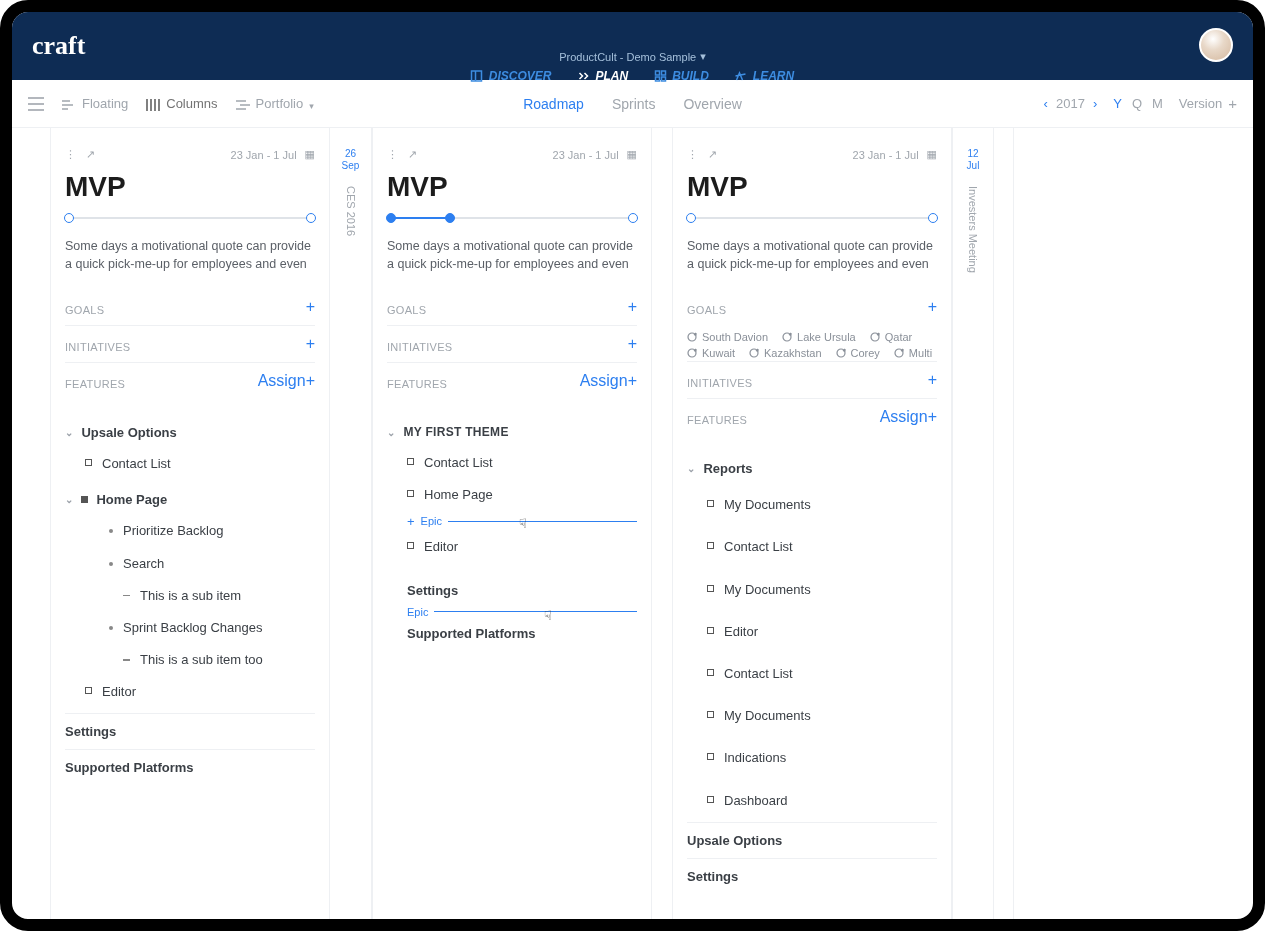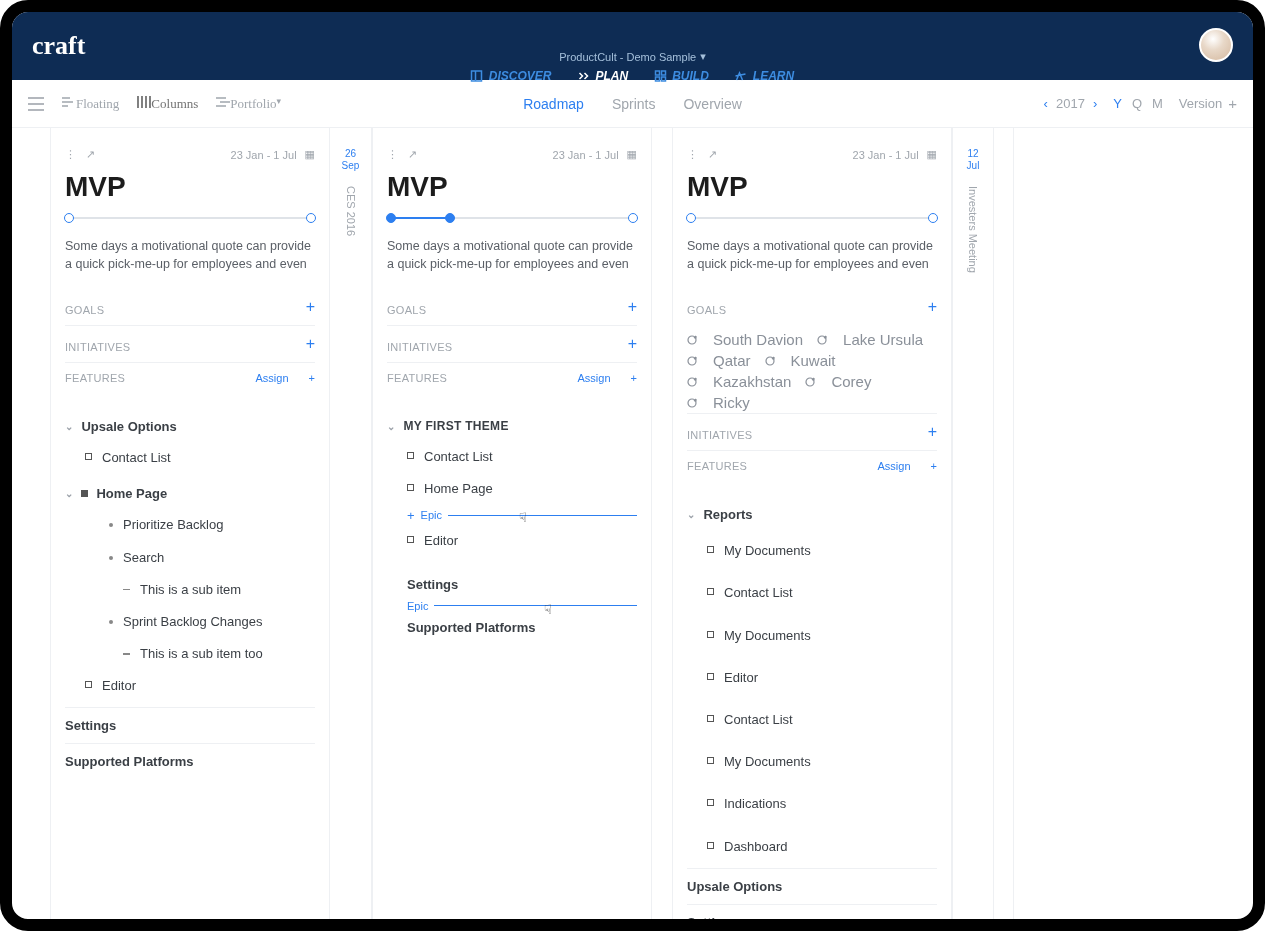--- a/index.html
+++ b/index.html
@@ -12,21 +12,21 @@
   .workspace { color:#a5c0db; font-size:11px; padding:6px 0; display:flex; align-items:center; justify-content:center; gap:4px; }
   .topnav { display:flex; gap:26px; justify-content:center; align-items:center; font-size:12px; font-weight:600; }
   .topnav-item { display:flex; align-items:center; gap:6px; color:#3d8ce0; cursor:pointer;font-style:italic; }
   .topnav-item.active { color:#fff; }
   .topnav-item svg { width:12px; height:12px; }
   .avatar { position:absolute; right:20px; top:16px; width:34px; height:34px; border-radius:50%; background:radial-gradient(circle at 40% 30%, #fff 0%, #e8d8c8 40%, #d4b89e 100%); border:2px solid #fff; }
   
   .toolbar { height:48px; display:flex; align-items:center; padding:0 16px; border-bottom:1px solid #eef0f3; position:relative; }
   .tool-left { display:flex; align-items:center; gap:18px; color:#a0a6ad; }
   .hamburger { cursor:pointer; }
-  .tool-item { display:flex; align-items:flex-start; cursor:pointer; font-size:13px;font-family:Liberation Serif, serif; }
+  .tool-item { display:flex; align-items:flex-end; gap:6px; cursor:pointer; font-size:13px; }
   .tool-item.active { color:#737373; }
   .tool-center { position:absolute; left:50%; transform:translateX(-50%); display:flex; gap:28px; font-size:14px; }
   .tab { color:#a0a6ad; cursor:pointer; }
   .tab.active { color:#2d7ff0; }
   .tool-right { margin-left:auto; display:flex; align-items:center; gap:16px; color:#a0a6ad; }
   .year-nav { display:flex; align-items:center; gap:8px; }
   .zoom { display:flex; gap:10px; }
   .zoom .y { color:#2d7ff0; }
   .version { display:flex; align-items:center; gap:6px; cursor:pointer; }
   
@@ -42,23 +42,23 @@
   .col-title { font-size:28px; font-weight:700; color:#1c1c1c; margin-bottom:10px; }
   .slider { height:10px; position:relative; margin-bottom:14px; }
   .slider-track { position:absolute; top:4px; left:0; right:0; height:1.5px; background:#dfe3e8; }
   .slider-fill { position:absolute; top:4px; left:0; height:1.5px; background:#2d7ff0; }
   .slider-knob { position:absolute; top:0; width:10px; height:10px; border-radius:50%; background:#fff; border:1.5px solid #2d7ff0; }
   .slider-knob.filled { background:#2d7ff0; }
   .desc { font-size:12.5px; color:#5a5f66; line-height:1.45; margin-bottom:16px; }
   .section-row { display:flex; justify-content:space-between; align-items:flex-end; padding:9px 0; border-bottom:1px solid #eef0f3; }
   .section-label { font-size:11px; color:#a0a6ad; letter-spacing:0.3px; }
   .plus { color:#2d7ff0; font-size:16px; font-weight:400; cursor:pointer; }
-  .assign { color:#2d7ff0; font-size:11px; display:flex; align-items:center; gap:20px; cursor:pointer; }
+  .assign { color:#2d7ff0; font-size:16px; display:flex; align-items:center; gap:0; cursor:pointer; }
   .goal-chips { display:flex; flex-wrap:wrap; gap:4px 14px; padding:6px 0 2px 0; }
-  .chip { display:flex; align-items:center; gap:16px; font-size:15px; color:#8a9099; cursor:pointer; }
+  .chip { display:flex; align-items:center; gap:5px; font-size:11px; color:#8a9099; cursor:pointer; }
   .chip svg { width:10px; height:10px; stroke:#8a9099; }
   
   .tree { padding-top:18px; font-size:13px; color:#3a3f45; }
   .tree-group { margin-bottom:4px; }
   .tree-head { display:flex; align-items:center; gap:8px; font-weight:700; padding:8px 0; cursor:pointer; border-top:1px solid #eef0f3; }
   .tree-head:first-child, .first .tree-head { border-top:none; }
   .caret { color:#9aa0a8; font-size:10px; }
   .tree-item { display:flex; align-items:flex-start; gap:10px; padding:7px 0 7px 20px; cursor:pointer; line-height:1.4; }
   .tree-item.nested { padding-left:44px; }
   .tree-item.deep { padding-left:58px; }
@@ -396,21 +396,21 @@
               <circle cx="5" cy="5" r="4"></circle>
               <path d="M7 3l2-2M9 1v2h-2"></path>
             </svg>
             <span>Corey</span>
           </div>
         <div class="chip">
             <svg viewBox="0 0 10 10" fill="none" stroke-width="1.2">
               <circle cx="5" cy="5" r="4"></circle>
               <path d="M7 3l2-2M9 1v2h-2"></path>
             </svg>
-            <span>Ricky</span>
+            <span>Multi</span>
           </div>
       </div>
       <div class="section-row" style="border-top:1px solid #eef0f3">
         <span class="section-label">INITIATIVES</span>
         <span class="plus">+</span>
       </div>
       <div class="section-row" style="border-bottom:none">
         <span class="section-label">FEATURES</span>
         <span class="assign">
             <span>Assign</span>

